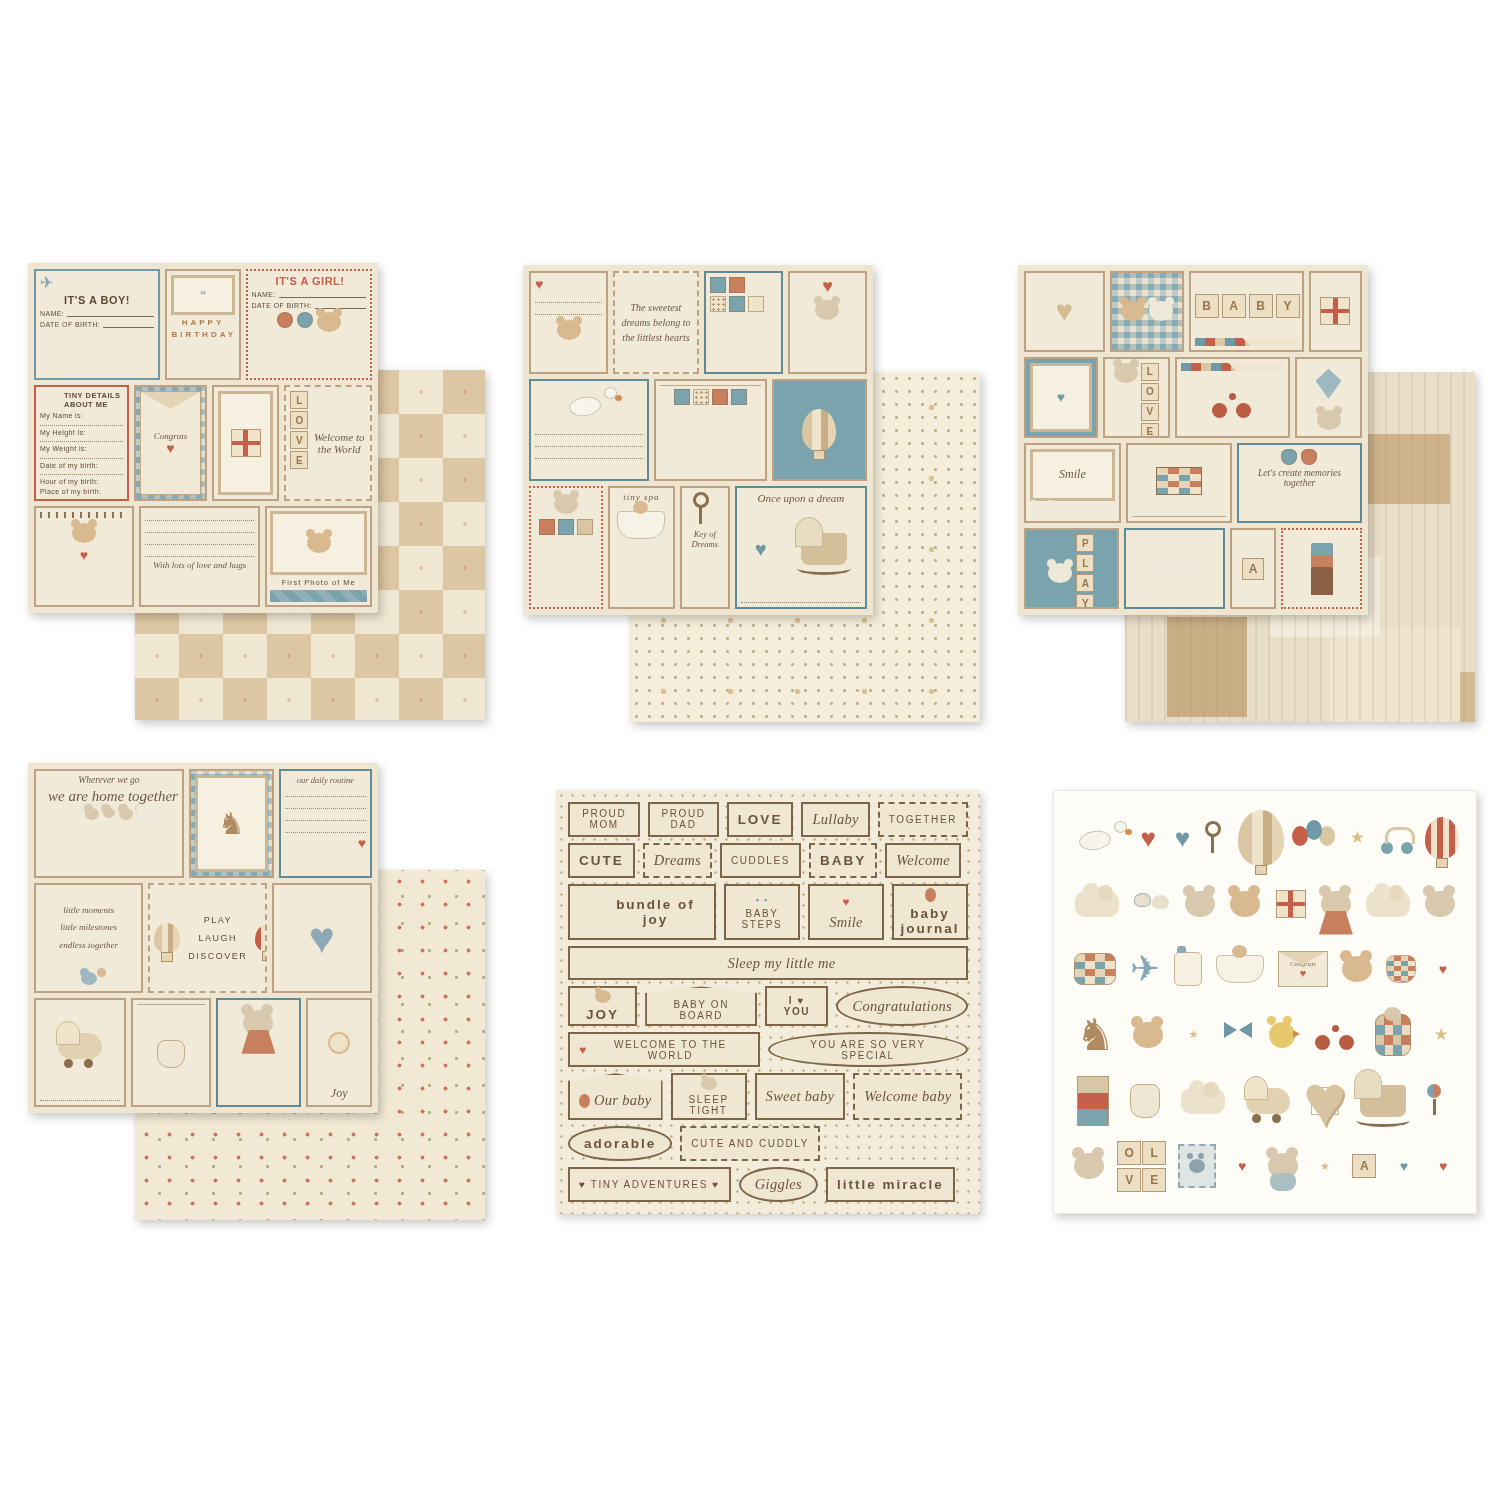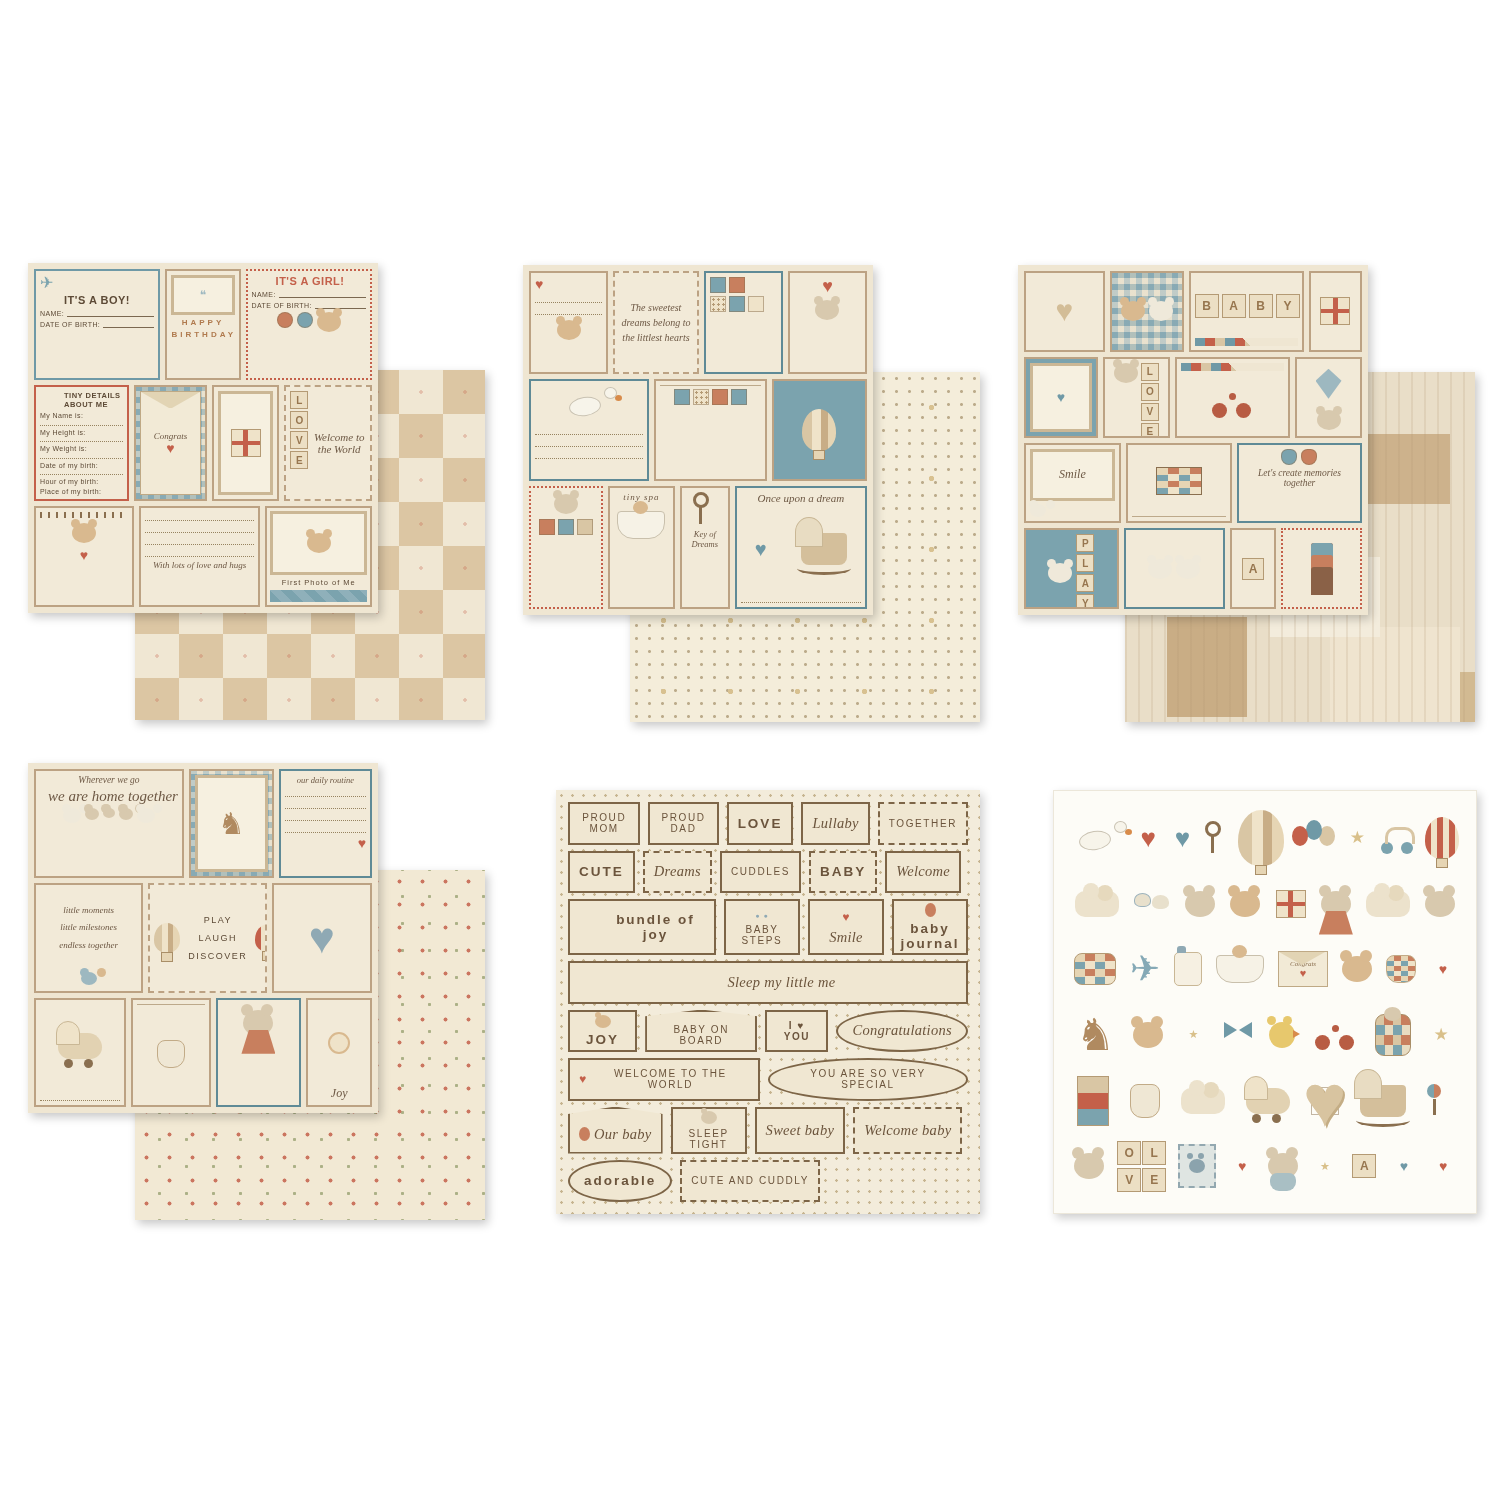--- a/index.html
+++ b/index.html
@@ -698,20 +698,31 @@
           </div>
         </div>
         <div class="lrow">
           <div class="lb oval bold">
             <span>adorable</span>
           </div>
           <div class="lb plain dashed">
             <span>CUTE AND CUDDLY</span>
           </div>
         </div>
+        <div class="lrow">
+          <div class="lb plain">
+            <span>♥ TINY ADVENTURES ♥</span>
+          </div>
+          <div class="lb oval script">
+            <span>Giggles</span>
+          </div>
+          <div class="lb bold">
+            <span>little miracle</span>
+          </div>
+        </div>
       </div>
   </div>
 
   <div class="single sheet6bg" style="left:1053px;top:790px;">
     <div class="mrows" id="motif-rows">
         <div class="mrow">
           <div class="mt m-stork"></div>
           <div class="mt m-heart"></div>
           <div class="mt m-heart plaid"></div>
           <div class="mt m-key"></div>

